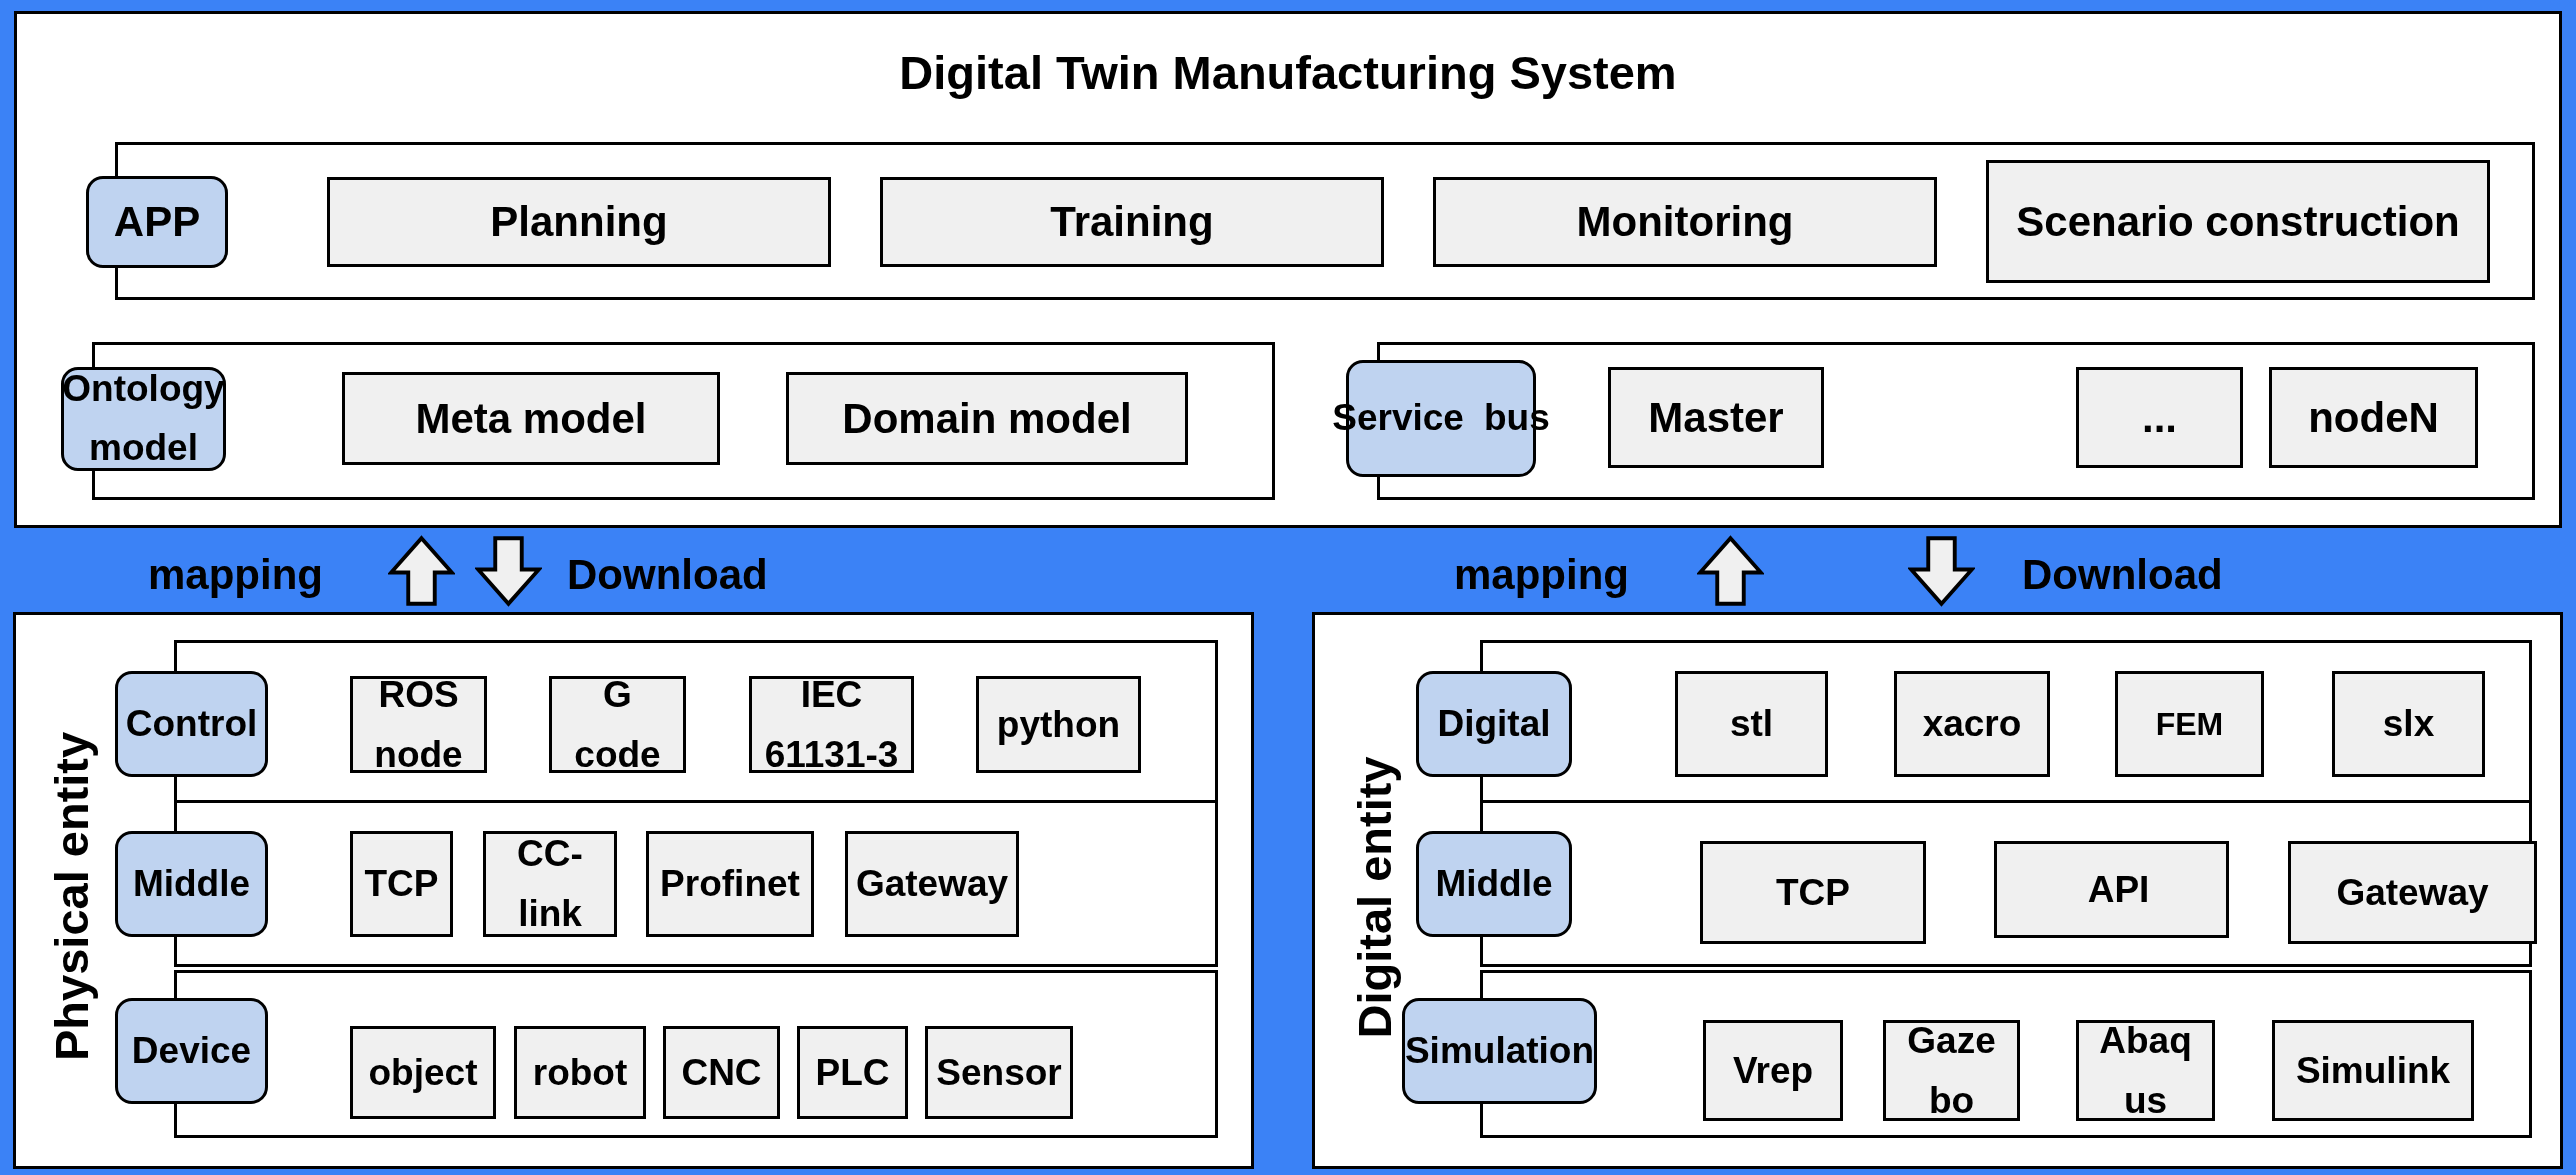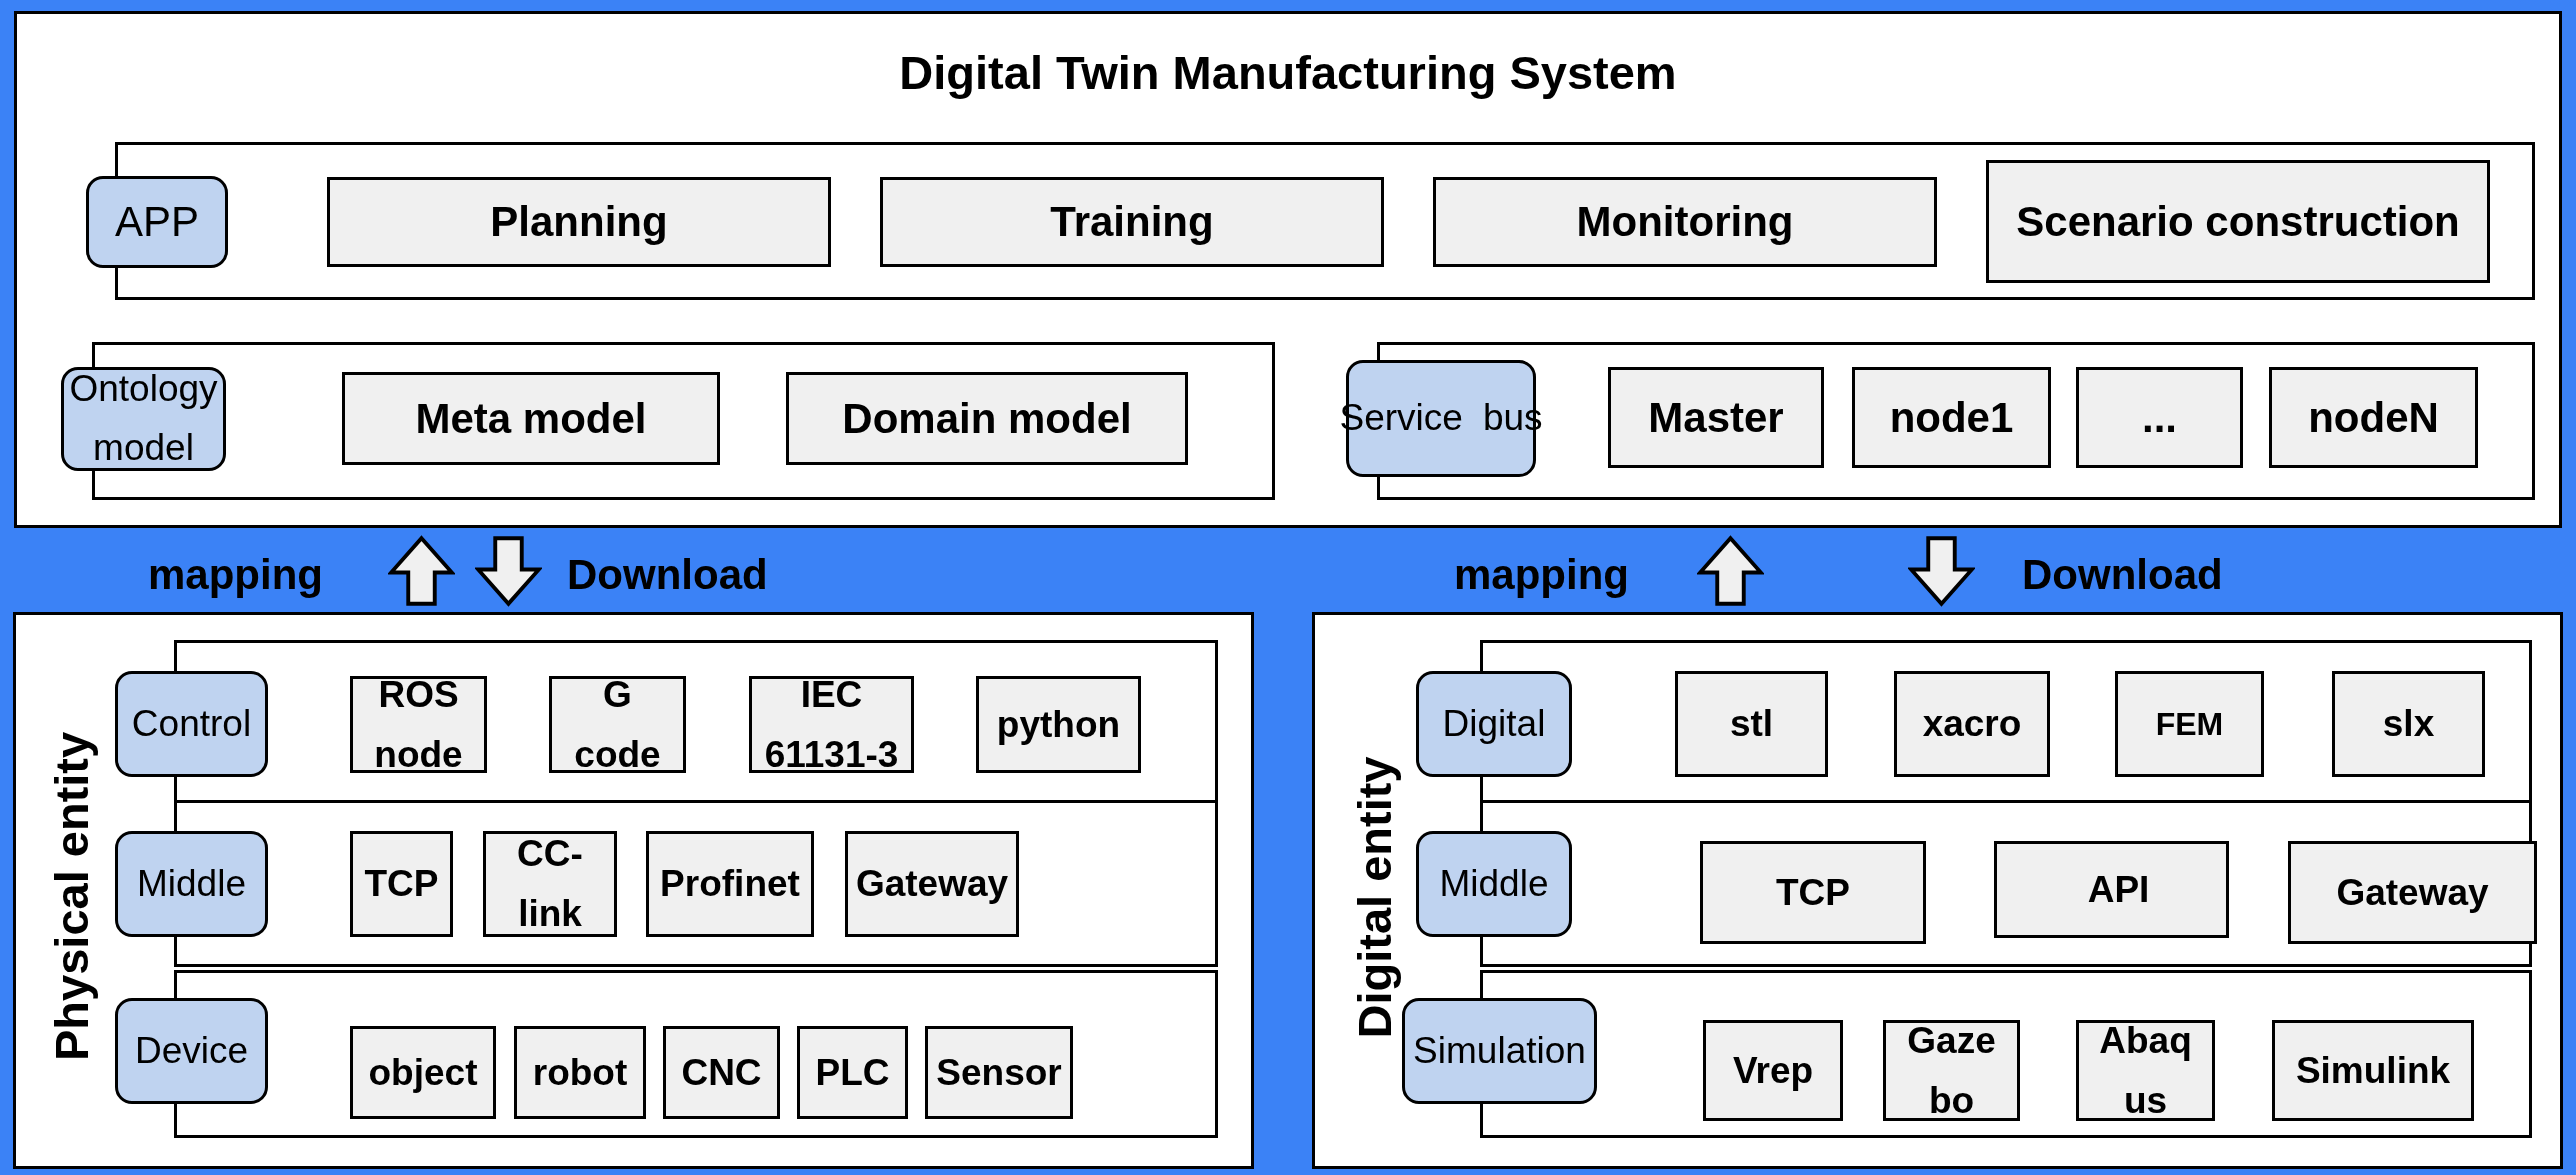--- a/index.html
+++ b/index.html
@@ -4,21 +4,21 @@
 <style>
   html,body{margin:0;padding:0;background:#ffffff;}
   body{width:2576px;height:1176px;font-family:"Liberation Sans",sans-serif;color:#000;}
   #stage{position:relative;width:2576px;height:1176px;overflow:hidden;background:#3b82f6;}
 
   .panel{position:absolute;border:3.9px solid #000;background:#fff;box-sizing:border-box;}
   .group{position:absolute;border:3.1px solid #000;background:#fff;box-sizing:border-box;}
 
   .pill{position:absolute;background:#BFD3F0;border:3.1px solid #000;border-radius:17px;
         box-sizing:border-box;display:flex;align-items:center;justify-content:center;
-        text-align:center;font-weight:normal;line-height:1.05;z-index:20;}
+        text-align:center;font-weight:bold;line-height:1.05;z-index:20;}
 
   .box{position:absolute;background:#F0F0F0;border:3.1px solid #000;box-sizing:border-box;
        display:flex;align-items:center;justify-content:center;text-align:center;
        font-weight:bold;line-height:1.08;z-index:10;}
 
   .title{position:absolute;text-align:center;font-weight:bold;}
 
   .lbl{position:absolute;font-weight:bold;white-space:nowrap;}
 
   .vlabel{position:absolute;font-weight:bold;white-space:nowrap;
@@ -60,21 +60,20 @@
   <div class="box f54" style="left:786px;top:372px;width:402px;height:93px;">Domain model</div>
 
   <div class="group" style="left:1377px;top:342px;width:1158px;height:158px;"></div>
 
   <div class="pill f48" style="left:1346px;top:360px;width:190px;height:117px;flex-direction:row;">
     <span>Service</span>
     <span>bus</span>
   </div>
 
   <div class="box f54" style="left:1608px;top:367px;width:216px;height:101px;">Master</div>
-  <div class="box f54" style="left:1852px;top:367px;width:199px;height:101px;">node1</div>
   <div class="box f54" style="left:2076px;top:367px;width:167px;height:101px;">...</div>
   <div class="box f54" style="left:2269px;top:367px;width:209px;height:101px;">nodeN</div>
 
   <div class="lbl f54" style="left:148px;top:551px;">mapping</div>
 
   <svg class="arrow" style="left:388px;top:535px;" width="67" height="72" viewBox="0 0 86 92">
     <polygon points="43,4 82,48 60,48 60,88 26,88 26,48 4,48" fill="#F0F0F0" stroke="#000" stroke-width="5"></polygon>
   </svg>
 
   <svg class="arrow" style="left:475px;top:535px;" width="67" height="72" viewBox="0 0 86 92">

